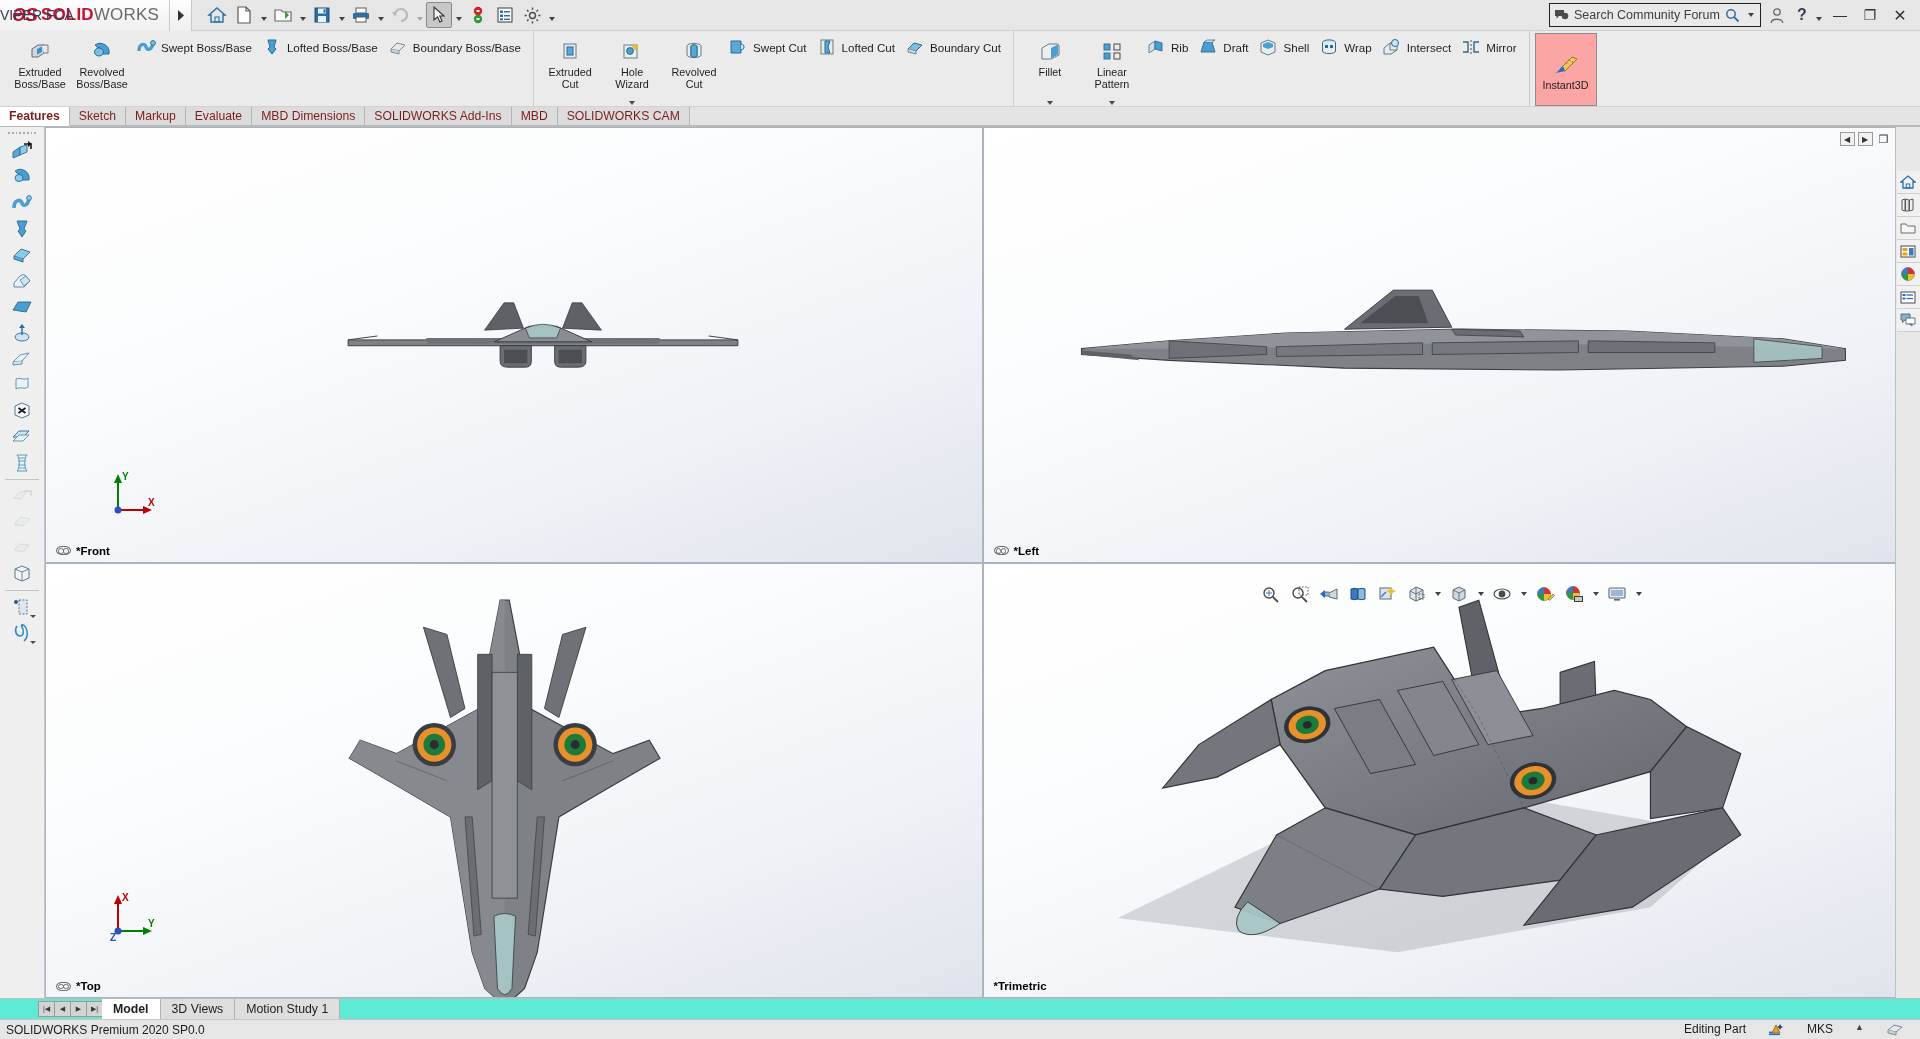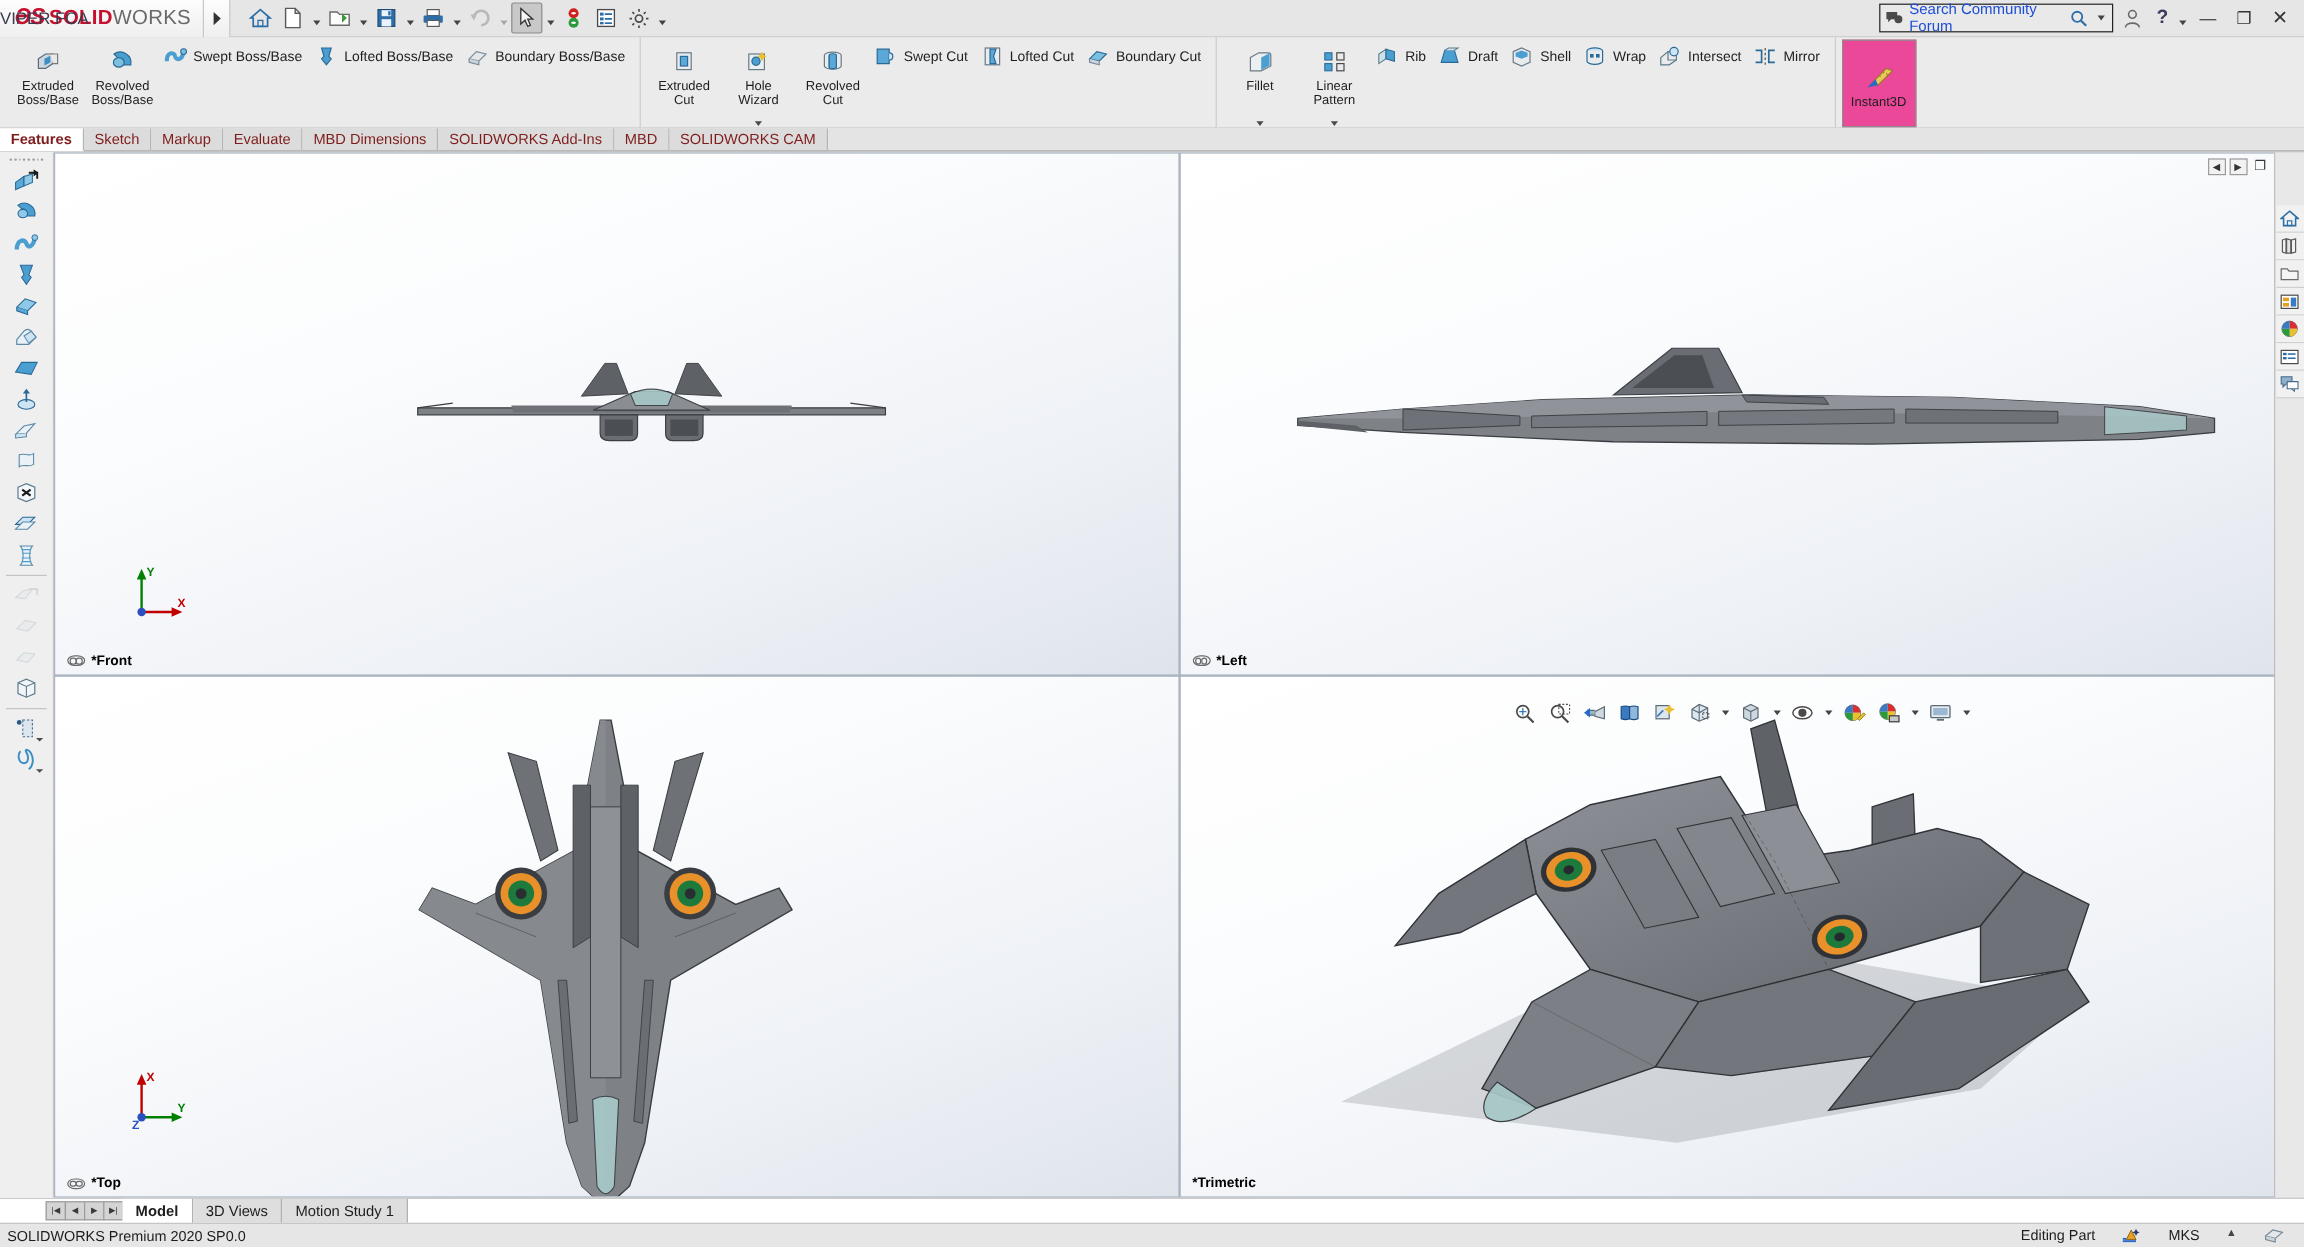--- a/index.html
+++ b/index.html
@@ -25,32 +25,32 @@
   .pin-arrow { width:22px; height:31px; display:flex; align-items:center; justify-content:center;
                border-right:1px solid #c9c9c9; background:linear-gradient(#fdfdfd,#efefef); }
   .qat { display:flex; align-items:center; gap:1px; padding-left:12px; }
   .qbtn { width:26px; height:26px; display:flex; align-items:center; justify-content:center; border:1px solid transparent; border-radius:2px;}
   .qbtn.sel { background:#c8c8c8; border:1px solid #8a8a8a; }
   .caret { width:11px; height:26px; display:flex; align-items:flex-end; justify-content:center; padding-bottom:7px; }
   .caret i { border-left:3.5px solid transparent; border-right:3.5px solid transparent; border-top:4px solid #444; display:block;}
   .caret.dis i { border-top-color:#aaa; }
   .doc-title { position:absolute; left:0; right:0; text-align:left; font-size:14px; color:#3a3a50; pointer-events:none;}
   .tb-right { margin-left:auto; display:flex; align-items:center; gap:2px; padding-right:6px;}
-  .searchbox { width:195px; height:24px; border:1px solid #222; background:#e9e9e9; display:flex;
-               align-items:center; gap:5px; padding:0 4px; font-size:12.5px; color:#1d4ed8;}
+  .searchbox { width:212px; height:24px; border:1px solid #222; background:#e9e9e9; display:flex;
+               align-items:center; gap:5px; padding:0 4px; font-size:12.5px; color:#404040;}
   .win-btn { width:28px; height:28px; display:flex; align-items:center; justify-content:center; font-size:14px; color:#333;}
 
   
   .ribbon { height:76px; background:#ebebeb; display:flex; align-items:stretch; flex:0 0 76px;
             border-bottom:1px solid #d2d2d2; padding-left:4px;}
   .rgroup { display:flex; align-items:stretch; border-right:1px solid #cccccc; padding:2px 5px 0 5px; }
   .rgroup:last-child { border-right:none; }
   .bigbtn { width:62px; display:flex; flex-direction:column; align-items:center; justify-content:flex-start;
             padding-top:5px; font-size:10.8px; line-height:11.6px; text-align:center; color:#1e1e1e; border:1px solid transparent;}
-  .bigbtn.active { background:#ec4899; border:1px solid #8d8d8d;}
+  .bigbtn.active { background:#fca5a5; border:1px solid #8d8d8d;}
   .bigbtn .ic { height:26px; display:flex; align-items:center; justify-content:center; margin-bottom:2px;}
   .bigbtn .dd { margin-top:auto; }
   .dd i { border-left:3.5px solid transparent; border-right:3.5px solid transparent; border-top:4px solid #4b4b4b; display:block;}
   .stack { display:flex; justify-content:center; padding:3px 0; }
   .smbtn { display:flex; align-items:center; gap:5px; height:22px; padding:0 6px 0 2px; font-size:11.6px; color:#1e1e1e; border:1px solid transparent; white-space:nowrap;}
   .smbtn .ic { width:20px; display:flex; justify-content:center; }
 
   
   .tabstrip { height:20px; background:#e0e0e0; display:flex; align-items:stretch; font-size:12.2px; flex:0 0 20px;
               border-bottom:1px solid #b9b9b9;}
@@ -85,21 +85,21 @@
 
   .hud { position:absolute; top:16px; left:50%; transform:translateX(-50%);
          display:flex; align-items:center; gap:3px; padding:2px 4px; }
   .hud .h { width:26px; height:24px; display:flex; align-items:center; justify-content:center; border:1px solid transparent; border-radius:2px;}
 
   .taskpane { position:absolute; right:0; top:0; width:25px; background:#e8e8e8; border-left:1px solid #bfbfbf;
               display:flex; flex-direction:column; align-items:center; padding-top:44px; height:100%; z-index:5;}
   .tp { width:23px;height:23px;display:flex;align-items:center;justify-content:center;border-bottom:1px solid #cfcfcf;background:#f1f1f1;}
 
   
-  .bottombar { height:21px; background:#ffffff; display:flex; align-items:stretch; font-size:12.3px;
+  .bottombar { height:21px; background:#5eead4; display:flex; align-items:stretch; font-size:12.3px;
                border-top:1px solid #bcbcbc; flex:0 0 21px;}
   .navb { display:flex; align-items:center; padding-left:38px;}
   .navb .n { width:17px;height:16px;border:1px solid #9b9b9b;background:#d4d4d4;display:flex;align-items:center;justify-content:center;font-size:7px;color:#3a3a3a;margin-right:-1px;}
   .btab { padding:0 11px; display:flex; align-items:center; border-right:1px solid #b0b0b0; background:#dedede; color:#1d1d1d;}
   .btab.active { background:#fff; font-weight:bold;}
   .bfill { flex:1; }
 
   
   .status { height:20px; background:#e6e6e6; border-top:1px solid #c6c6c6; display:flex; align-items:center;
             font-size:12px; color:#1d1d1d; padding:0 6px; flex:0 0 20px;}

